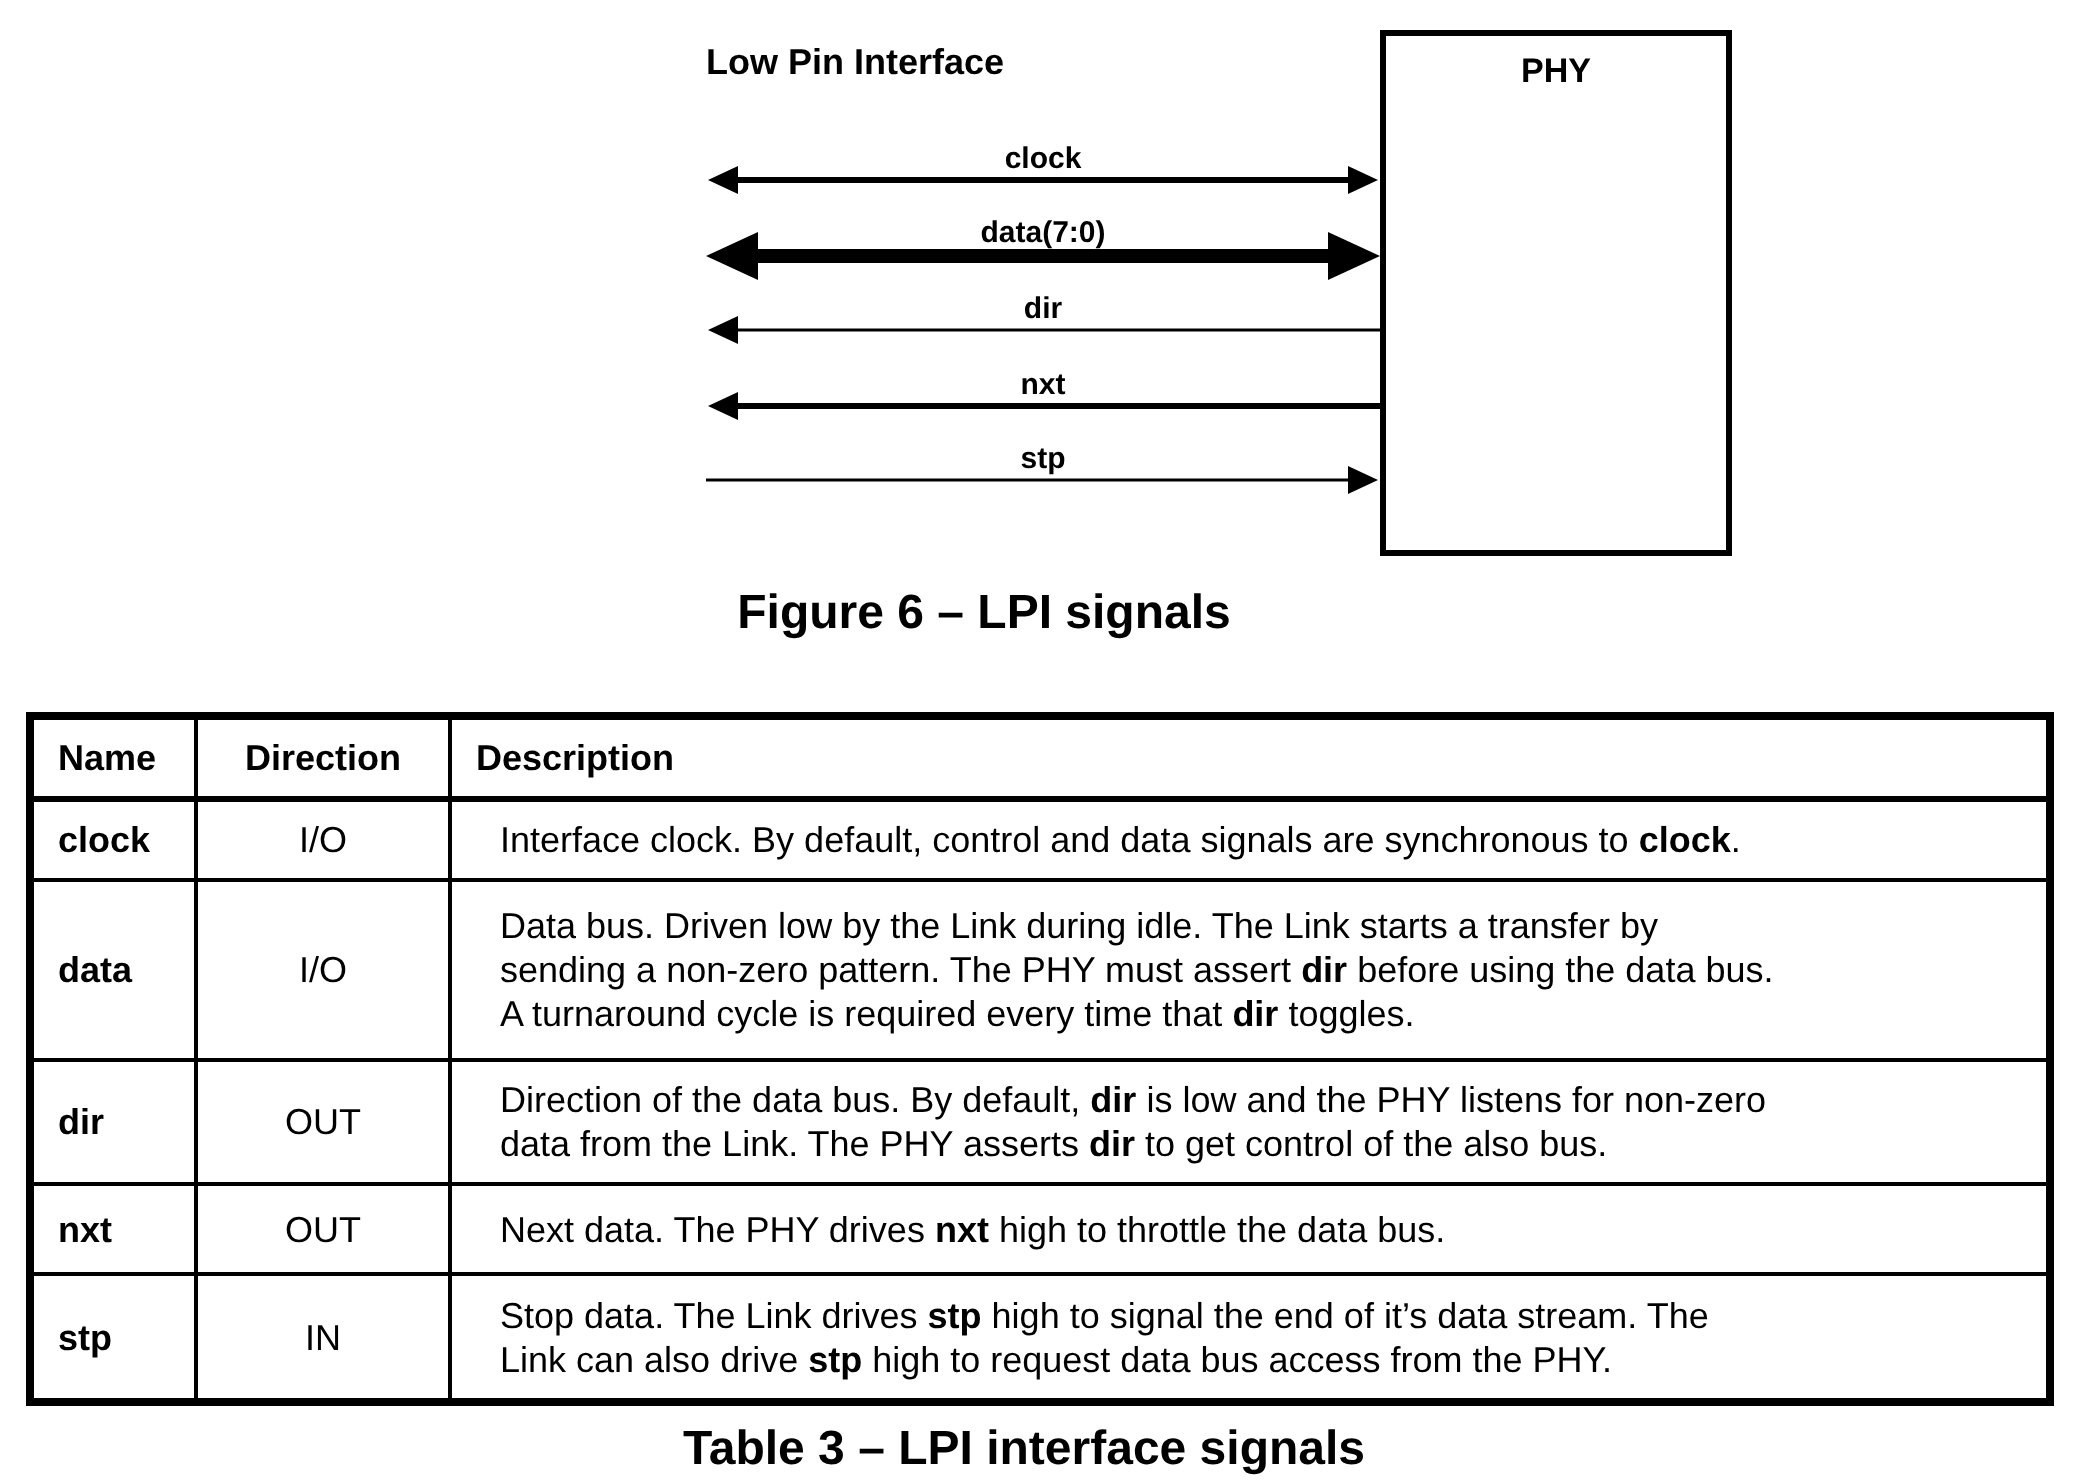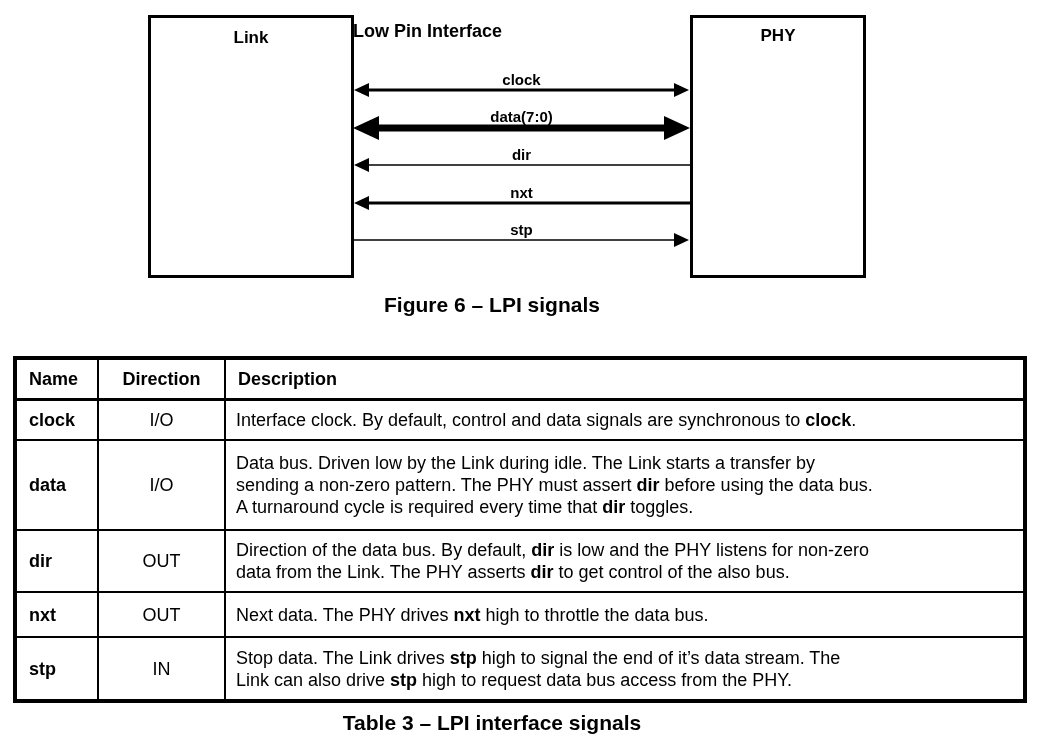--- a/index.html
+++ b/index.html
@@ -33,60 +33,57 @@
     position: absolute; left: 353px; width: 337px; text-align: center;
     font-weight: bold; font-size: 15px; line-height: 17px;
   }
   .lbl-clock { top: 71px; }
   .lbl-data  { top: 108px; }
   .lbl-dir   { top: 146px; }
   .lbl-nxt   { top: 184px; }
   .lbl-stp   { top: 221px; }
   .caption {
     position: absolute; left: 0; width: 984px; text-align: center;
-    font-weight: bold; font-size: 21px;
+    font-weight: bold; font-size: 24px;
   }
   .figure-caption { top: 293px; }
-  .table-caption  { top: 711px; }
+  .table-caption  { top: 711px; margin-left: 20px; }
   .signals-table {
     position: absolute; left: 13px; top: 356px; width: 1014px;
     border-collapse: collapse;
     border: 4px solid #000000;
     font-size: 18px; line-height: 22px;
     table-layout: fixed;
   }
   .signals-table th, .signals-table td {
     border: 2px solid #000;
     vertical-align: middle;
     box-sizing: border-box;
   }
   .signals-table thead th {
     border-bottom: 3px solid #000;
     font-size: 18px; font-weight: bold;
     text-align: left; padding: 8px 10px 8px 12px;
   }
   .signals-table thead th.dir-col { text-align: center; padding-left: 4px; padding-right: 4px; }
   td.name { font-weight: bold; padding-left: 12px; }
   td.dir  { text-align: center; }
-  td.desc { padding: 8px 10px; white-space: pre-line; }
+  td.desc { padding: 8px 24px; white-space: pre-line; }
   tr.r-hdr   { height: 41px; }
   tr.r-clock { height: 39px; }
   tr.r-data  { height: 90px; }
   tr.r-dir   { height: 61px; }
   tr.r-nxt   { height: 45px; }
   tr.r-stp   { height: 64px; }
 </style>
 </head>
 <body>
 
 <div class="page">
 
-  <div class="box link-box">
-    <span>Link</span>
-  </div>
 
   <div class="box phy-box">
     <div>PHY</div>
   </div>
 
   <div class="interface-title">Low Pin Interface</div>
 
   <svg class="arrows-svg" width="337" height="280" viewBox="0 0 337 280">
     <g>
       <line x1="13" y1="90" x2="324" y2="90" stroke="#000" stroke-width="3"></line>

